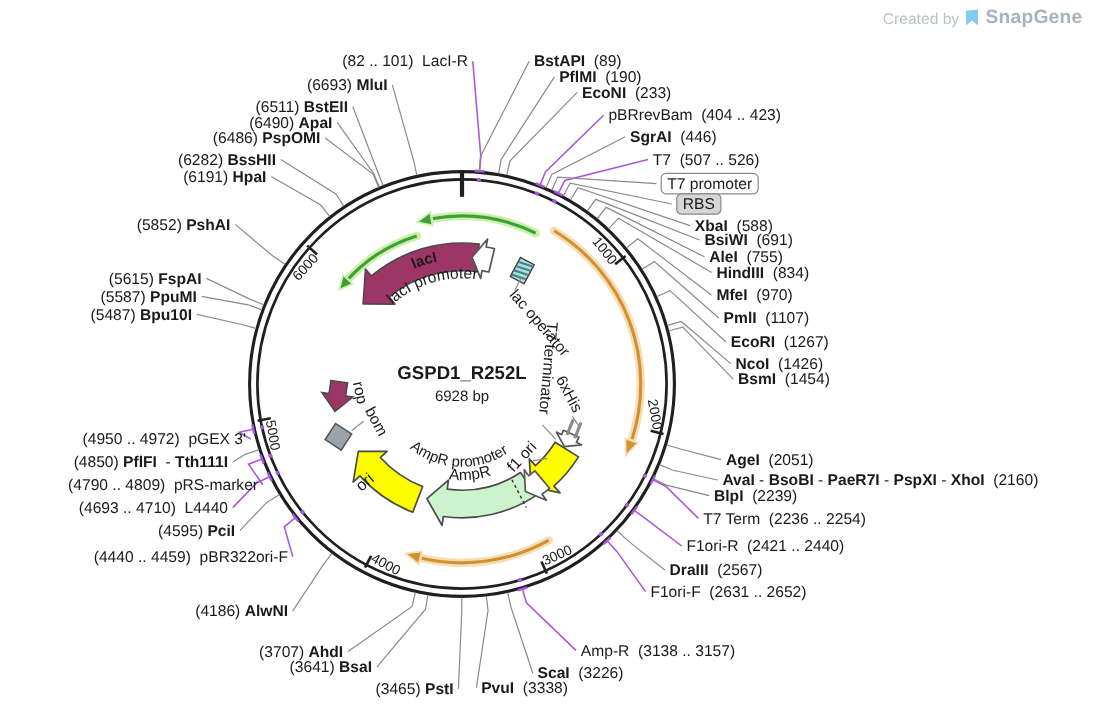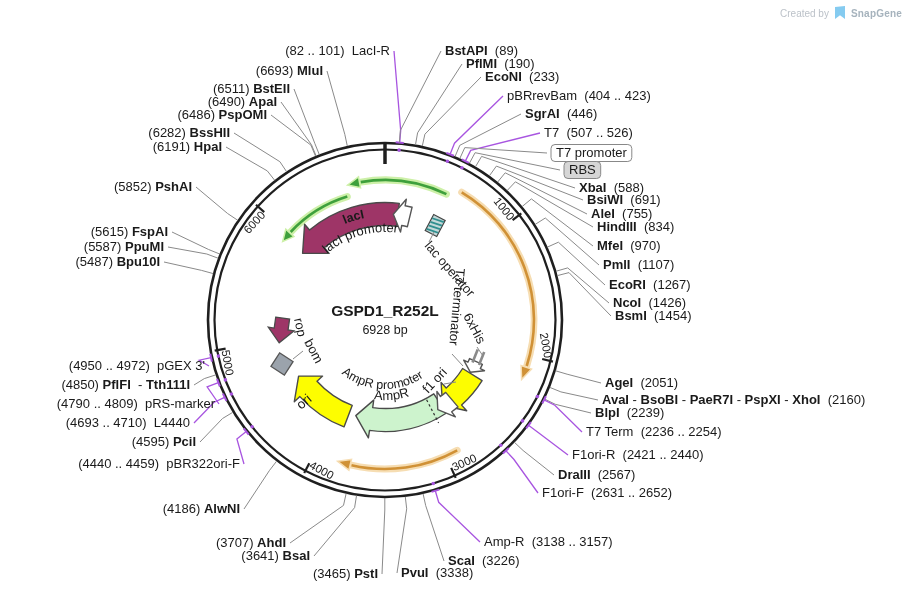--- a/index.html
+++ b/index.html
@@ -3,22 +3,22 @@
 <meta charset="utf-8">
 <style>
   html,body{margin:0;padding:0;background:#ffffff;font-family:"Liberation Sans",sans-serif;}
   #stage{position:relative;width:912px;height:592px;background:#fff;overflow:hidden;}
   svg{font-family:"Liberation Sans",sans-serif;}
   svg text{fill:#1a1a1a;}
   .b{font-weight:bold;}
   .title{font-size:15.5px;font-weight:bold;text-anchor:middle;}
   .subtitle{font-size:12.5px;text-anchor:middle;}
   #credit{position:absolute;top:6px;right:10px;display:flex;align-items:center;gap:5px;}
-  #credit .cb{font-size:10px;color:#bcc2c9;}
-  #credit .sg{font-size:10px;font-weight:600;color:#a6b3bd;letter-spacing:.2px;}
+  #credit .cb{font-size:13px;color:#bcc2c9;}
+  #credit .sg{font-size:16px;font-weight:600;color:#a6b3bd;letter-spacing:.2px;}
 </style>
 </head>
 <body>
 
 <div id="stage">
   <div id="credit">
     <span class="cb">Created by</span>
     <svg width="12" height="14" viewBox="0 0 12 14">
       <path d="M1,1 L11,0 L11,13 L6,9.2 L1,13 Z" fill="#85cbf0"></path>
     </svg>

